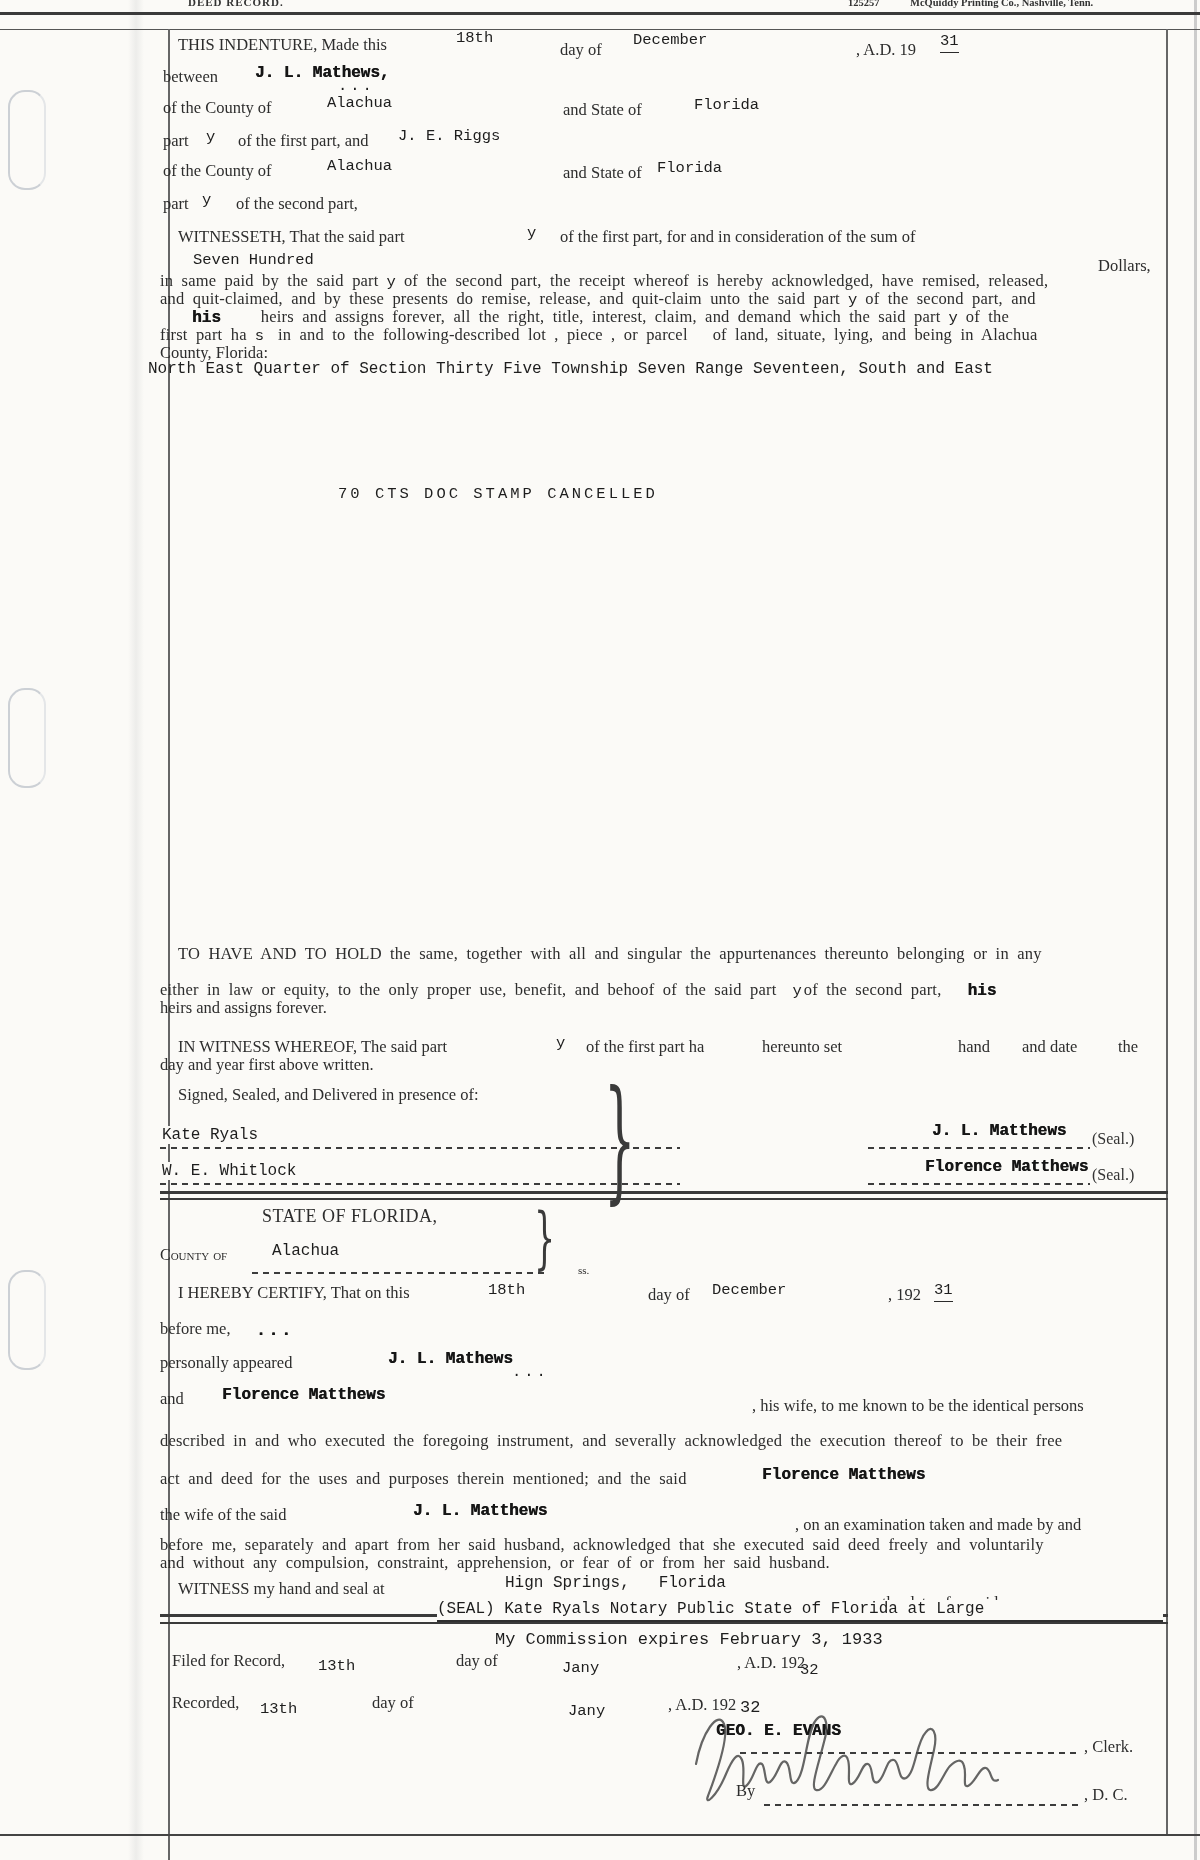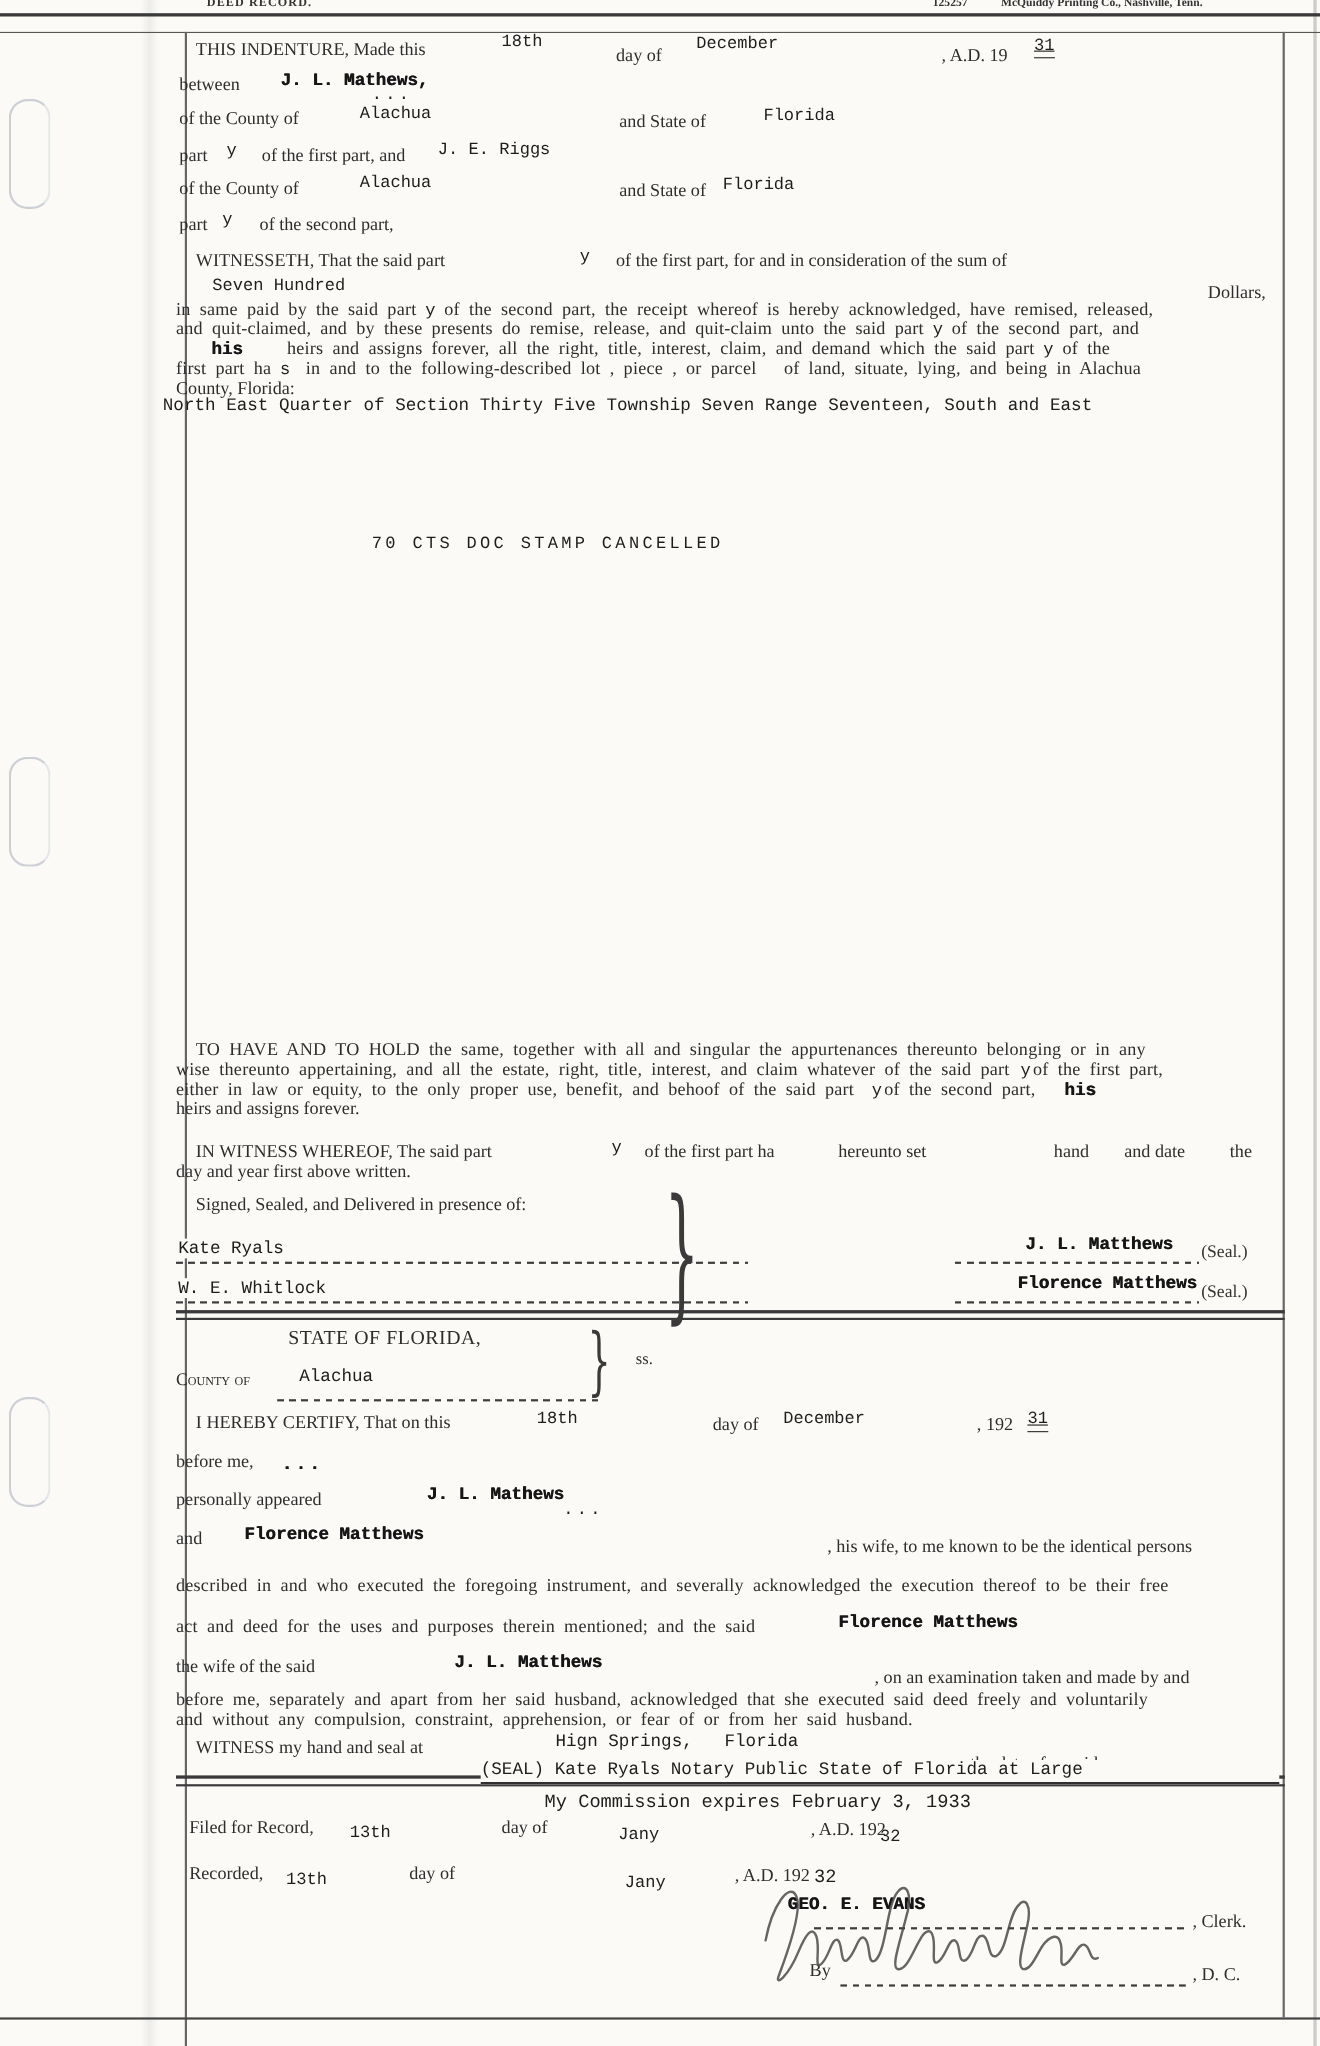--- a/index.html
+++ b/index.html
@@ -7,21 +7,21 @@
     position:relative;width:1200px;height:1860px;margin:0 auto;
     background:#fbfaf7;overflow:hidden;
     font-family:"Liberation Serif",serif;color:#2d2d2d;
   }
   .page span{position:absolute;white-space:pre;line-height:1.15;}
   .p{font-family:"Liberation Serif",serif;font-size:16.5px;color:#2d2d2d;}
   .psm{font-family:"Liberation Serif",serif;font-size:16px;color:#333;}
   .t{font-family:"Liberation Mono","DejaVu Sans Mono",monospace;font-size:15.5px;color:#1d1d1d;}
   .tb{font-family:"Liberation Mono","DejaVu Sans Mono",monospace;font-size:16px;color:#161616;
       font-weight:bold;text-shadow:0.5px 0 0 currentColor;}
-  .uline{border-bottom:1.6px solid #2a2a2a;padding-bottom:1px;text-decoration:underline;}
+  .uline{border-bottom:1.6px solid #2a2a2a;padding-bottom:1px;}
   .rule{position:absolute;background:#3a3a3a;}
   .dash{position:absolute;height:2px;
         background:repeating-linear-gradient(90deg,#3c3c3c 0 6px,transparent 6px 11px);}
   .hole{position:absolute;left:8px;width:34px;height:96px;border:2.5px solid #ccd0d5;
         border-right-color:#e4e6e8;border-radius:17px;}
   .brace{font-family:"DejaVu Serif",serif;color:#3a3a3a;transform-origin:left top;}
   .wsp{word-spacing:4px;letter-spacing:0.2px;}
   .fold{position:absolute;left:128px;top:0;width:16px;height:1860px;
         background:linear-gradient(90deg,transparent,rgba(110,116,122,0.10),transparent);}
   .edge{position:absolute;left:1194px;top:0;width:3px;height:1860px;background:#cccccc;}
@@ -94,23 +94,20 @@
   </div>
   <div style="position:absolute;left:160px;top:326px;width:1008px">
     <span class="p wsp" style="position:static">first part ha</span><span class="t" style="position:static;margin:0 14px 0 8px">s</span><span class="p wsp" style="position:static">in and to the following-described lot , piece , or parcel   of land, situate, lying, and being in Alachua</span>
   </div>
   <span class="p" style="left:160px;top:344px">County, Florida:</span>
 
   <span class="t" style="left:148px;top:360px;font-size:16px">North East Quarter of Section Thirty Five Township Seven Range Seventeen, South and East</span>
   <span class="t" style="left:338px;top:486px;letter-spacing:3px">70 CTS DOC STAMP CANCELLED</span>
 
   <span class="p wsp" style="left:178px;top:945px">TO HAVE AND TO HOLD the same, together with all and singular the appurtenances thereunto belonging or in any</span>
-  <div style="position:absolute;left:160px;top:963px;width:1008px">
-    <span class="p wsp" style="position:static">wise thereunto appertaining, and all the estate, right, title, interest, and claim whatever of the said part</span><span class="t" style="position:static;margin:0 2px 0 10px">y</span><span class="p wsp" style="position:static">of the first part,</span>
-  </div>
   <div style="position:absolute;left:160px;top:981px;width:1008px">
     <span class="p wsp" style="position:static">either in law or equity, to the only proper use, benefit, and behoof of the said part</span><span class="t" style="position:static;margin:0 2px 0 16px">y</span><span class="p wsp" style="position:static">of the second part,</span><span class="tb" style="position:static;margin:0 0 0 26px">his</span>
   </div>
   <span class="p" style="left:160px;top:999px">heirs and assigns forever.</span>
 
   <span class="p" style="left:178px;top:1038px">IN WITNESS WHEREOF, The said part</span>
   <span class="t" style="left:556px;top:1035px">y</span>
   <span class="p" style="left:586px;top:1038px">of the first part ha</span>
   <span class="p" style="left:762px;top:1038px">hereunto set</span>
   <span class="p" style="left:958px;top:1038px">hand</span>
@@ -134,21 +131,21 @@
   <span class="psm" style="left:1092px;top:1166px">(Seal.)</span>
 
   <div class="rule" style="left:160px;top:1191px;width:1008px;height:2.5px"></div>
   <div class="rule" style="left:160px;top:1198px;width:1008px;height:1.5px"></div>
 
   <span class="p" style="left:262px;top:1206px;font-size:18px;letter-spacing:0.5px">STATE OF FLORIDA,</span>
   <span class="p" style="left:160px;top:1246px;font-variant:small-caps;font-size:16px">County of</span>
   <div class="dash" style="left:252px;top:1272px;width:292px"></div>
   <span class="t" style="left:272px;top:1242px;font-size:16px;background:#fbfaf7">Alachua</span>
   <span class="brace" style="left:534px;top:1200px;font-size:64px;transform:scale(0.52,1.05)">}</span>
-  <span class="p" style="left:578px;top:1228px;font-size:15px">ss.</span>
+  <span class="p" style="left:578px;top:1264px;font-size:11px">ss.</span>
 
   <span class="p" style="left:178px;top:1284px">I HEREBY CERTIFY, That on this</span>
   <span class="t" style="left:488px;top:1282px">18th</span>
   <span class="p" style="left:648px;top:1286px">day of</span>
   <span class="t" style="left:712px;top:1282px">December</span>
   <span class="p" style="left:888px;top:1286px">, 192</span>
   <span class="t uline" style="left:934px;top:1282px">31</span>
 
   <span class="p" style="left:160px;top:1320px">before me,</span>
   <span class="tb" style="left:256px;top:1322px;letter-spacing:3px">...</span>

